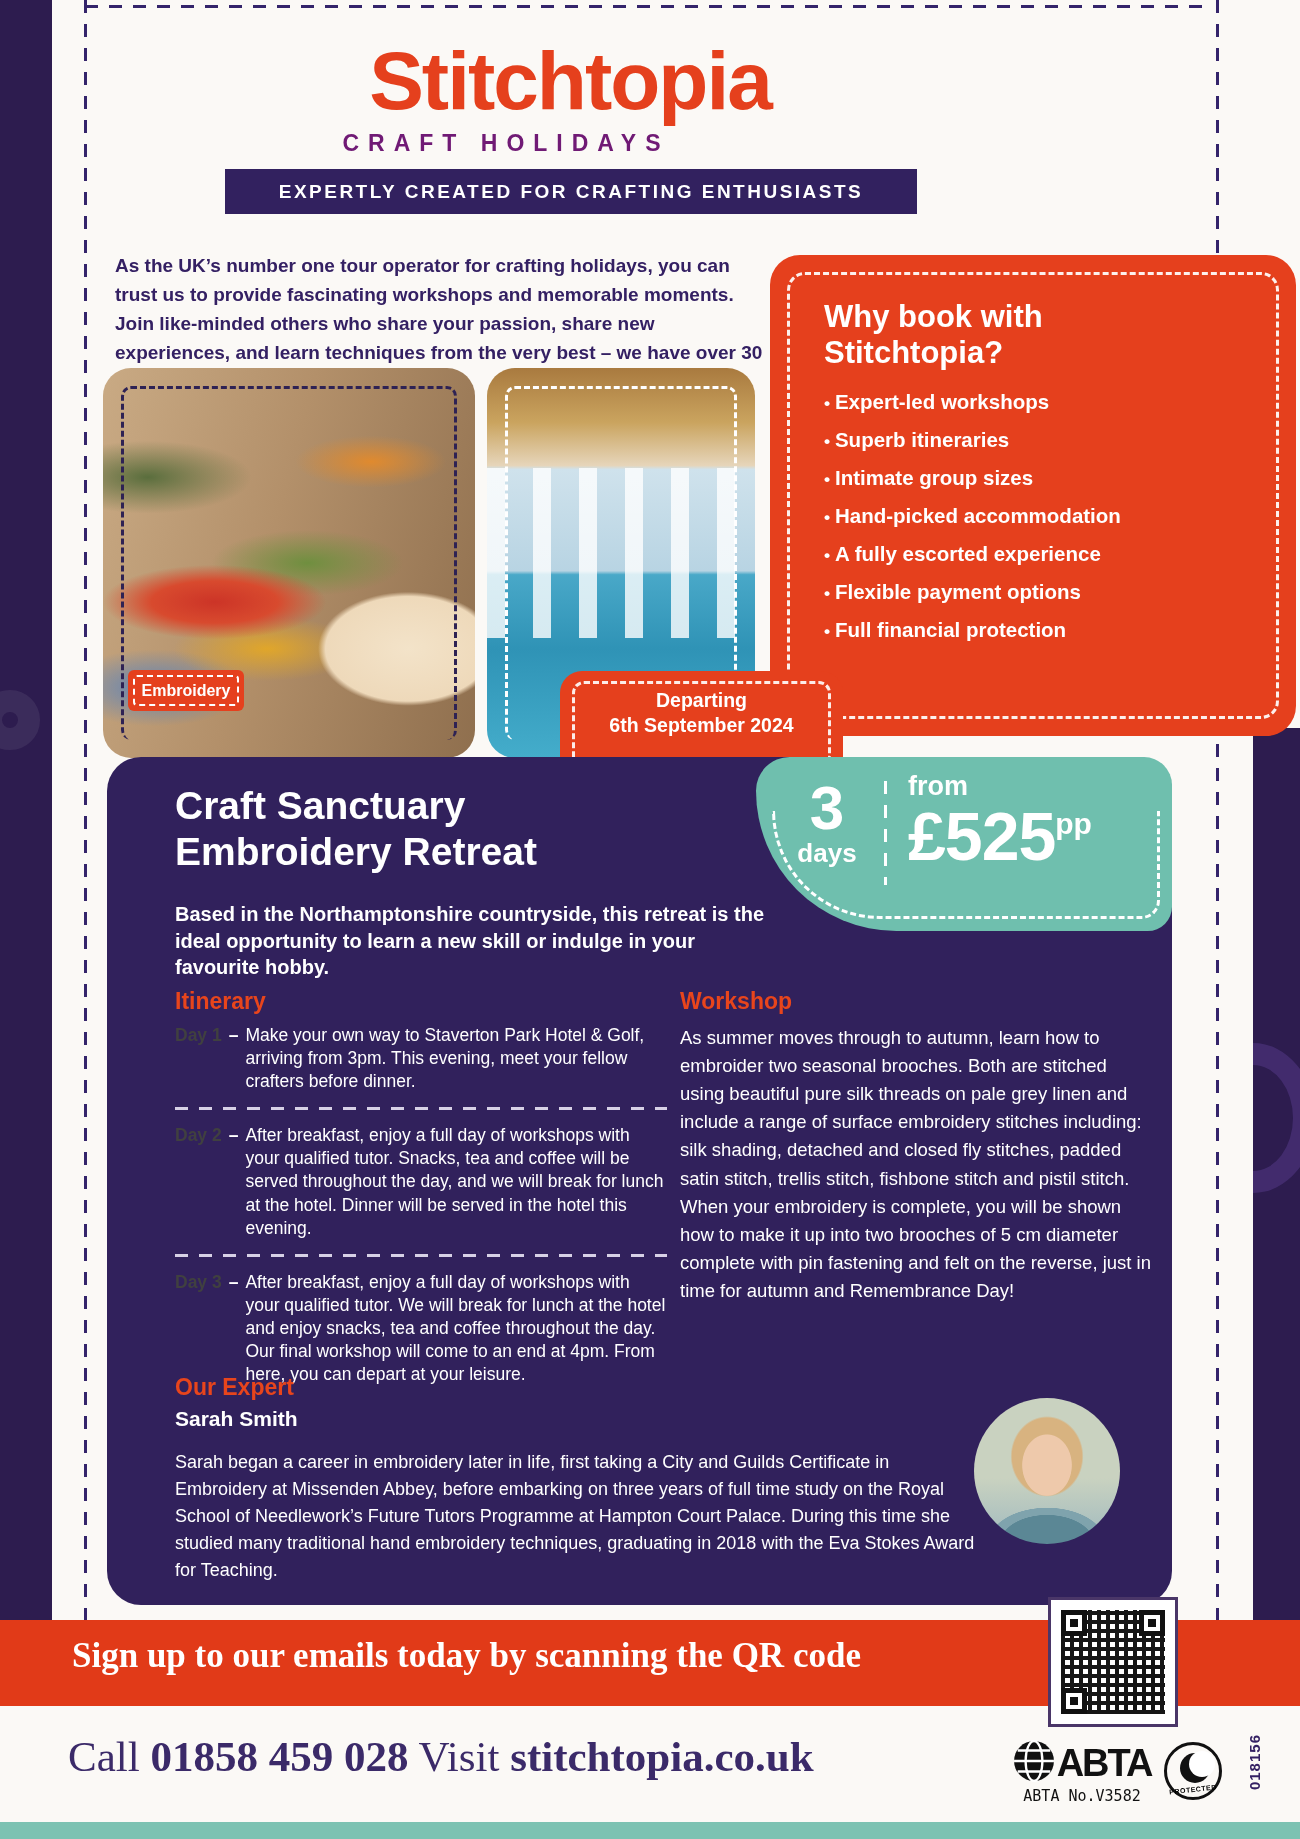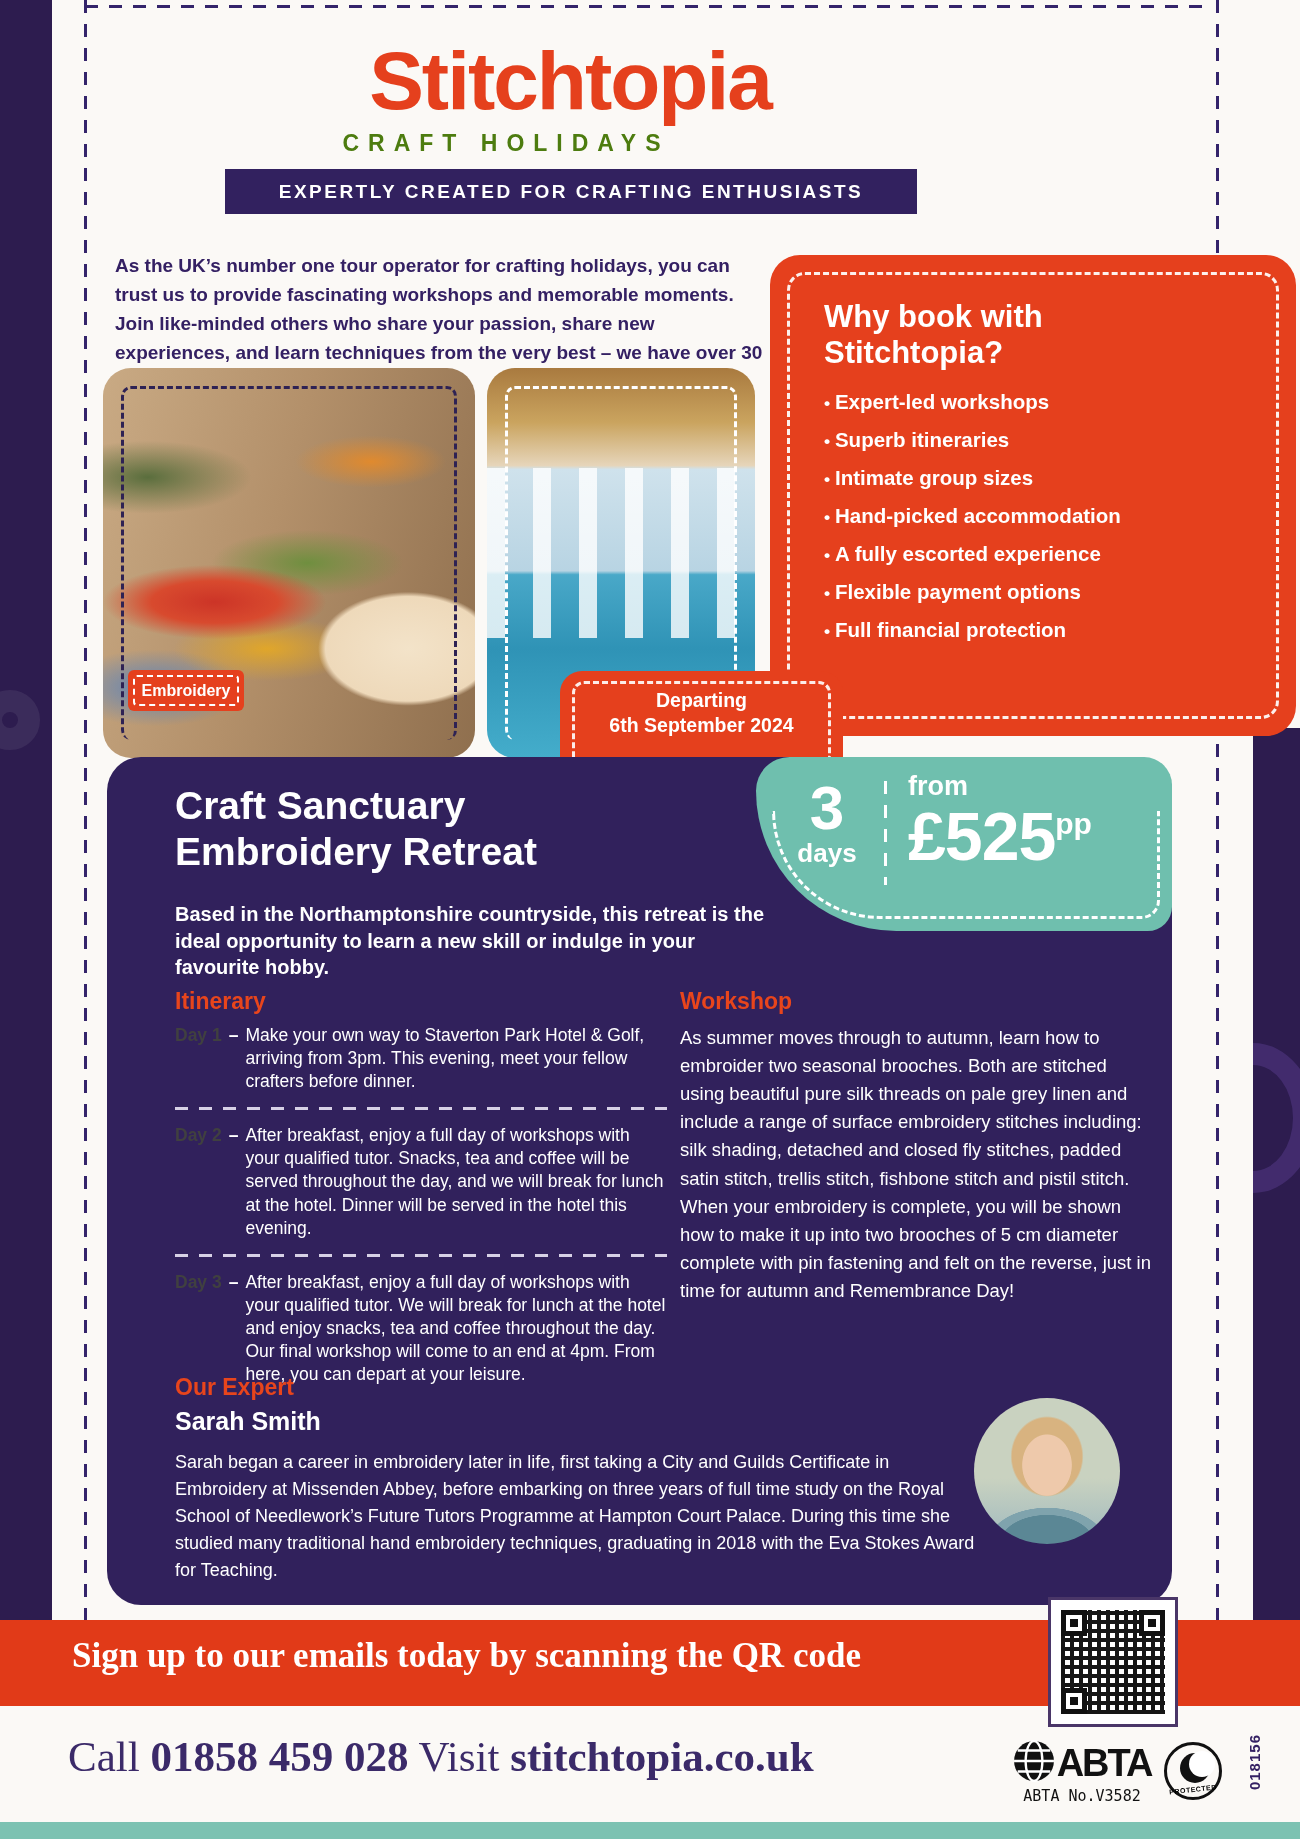--- a/index.html
+++ b/index.html
@@ -19,21 +19,21 @@
   .dash-h { background-image:repeating-linear-gradient(90deg,currentColor 0 13px,transparent 13px 24px); height:3px; }
   .dash-v { background-image:repeating-linear-gradient(180deg,currentColor 0 13px,transparent 13px 24px); width:3px; }
   #stitch-top   { position:absolute; left:85px; top:5px; width:1128px; color:#34246b; }
   #stitch-left  { position:absolute; left:84px; top:0; height:1620px; color:#34246b; }
   #stitch-right { position:absolute; left:1216px; top:0; height:1620px; color:#34246b; }
 
   
   #logo { position:absolute; left:300px; top:40px; width:540px; text-align:center;
           font-size:82px; font-weight:800; letter-spacing:-2px; color:#e5401d; line-height:1; }
   #logo-sub { position:absolute; left:300px; top:130px; width:412px; text-align:center;
-          font-size:23px; font-weight:600; letter-spacing:9px; color:#4d7c0f; }
+          font-size:23px; font-weight:600; letter-spacing:9px; color:#701a75; }
   #ribbon { position:absolute; left:225px; top:169px; width:692px; height:45px; background:#32215f; }
   #ribbon::before, #ribbon::after { content:""; position:absolute; top:8px; width:36px; height:44px; background:#241846; z-index:-1; }
   #ribbon::before { left:-18px; clip-path:polygon(0 0,100% 0,100% 100%,0 100%,40% 50%); }
   #ribbon::after  { right:-18px; clip-path:polygon(0 0,100% 0,60% 50%,100% 100%,0 100%); }
   #ribbon-text { display:block; text-align:center; line-height:45px; color:#fff;
           font-size:19px; font-weight:700; letter-spacing:2.5px; }
 
   #intro { position:absolute; left:115px; top:252px; width:650px;
           font-size:19px; font-weight:600; line-height:1.52; color:#342063; }
 
@@ -104,21 +104,21 @@
   #workshop-head { left:680px; top:988px; }
   #itin-days { position:absolute; left:175px; top:1024px; width:492px; }
   .day { display:flex; gap:7px; font-size:17.5px; line-height:1.32; }
   .day-label { color:#404040; font-weight:800; white-space:nowrap; }
   .day-dash { color:#fff; font-weight:600; }
   .day-text { color:#fff; font-weight:500; }
   .day-sep { margin:14px 0; color:rgba(233,228,245,.9); }
   #workshop-text { position:absolute; left:680px; top:1024px; width:472px;
       font-size:18.5px; line-height:1.52; color:#fff; font-weight:500; }
   #expert-head { left:175px; top:1374px; }
-  #expert-name { position:absolute; left:175px; top:1407px; font-size:25px; font-weight:800; color:#fff; }
+  #expert-name { position:absolute; left:175px; top:1407px; font-size:21px; font-weight:800; color:#fff; }
   #expert-bio { position:absolute; left:175px; top:1449px; width:800px;
       font-size:18px; line-height:1.5; color:#fff; font-weight:500; }
   #expert-photo { position:absolute; left:974px; top:1398px; width:146px; height:146px; border-radius:50%;
     background:
       radial-gradient(ellipse 42px 52px at 50% 46%, #eec9ab 0 58%, transparent 60%),
       radial-gradient(ellipse 58px 64px at 50% 40%, #d8b380 0 60%, transparent 63%),
       radial-gradient(ellipse 78px 48px at 50% 100%, #5b8795 0 60%, #7fa3ad 61% 75%, transparent 76%),
       linear-gradient(180deg, #c9d2c0 0 55%, #9fb9bf 100%);
   }
 

